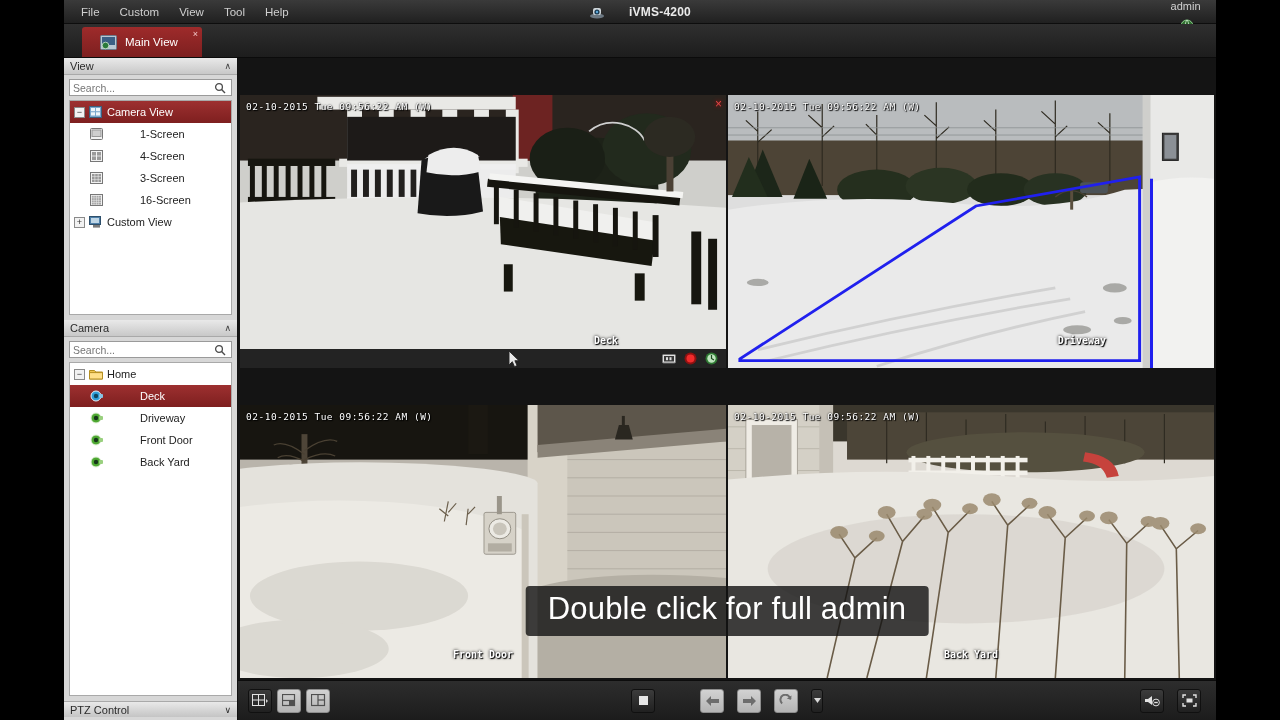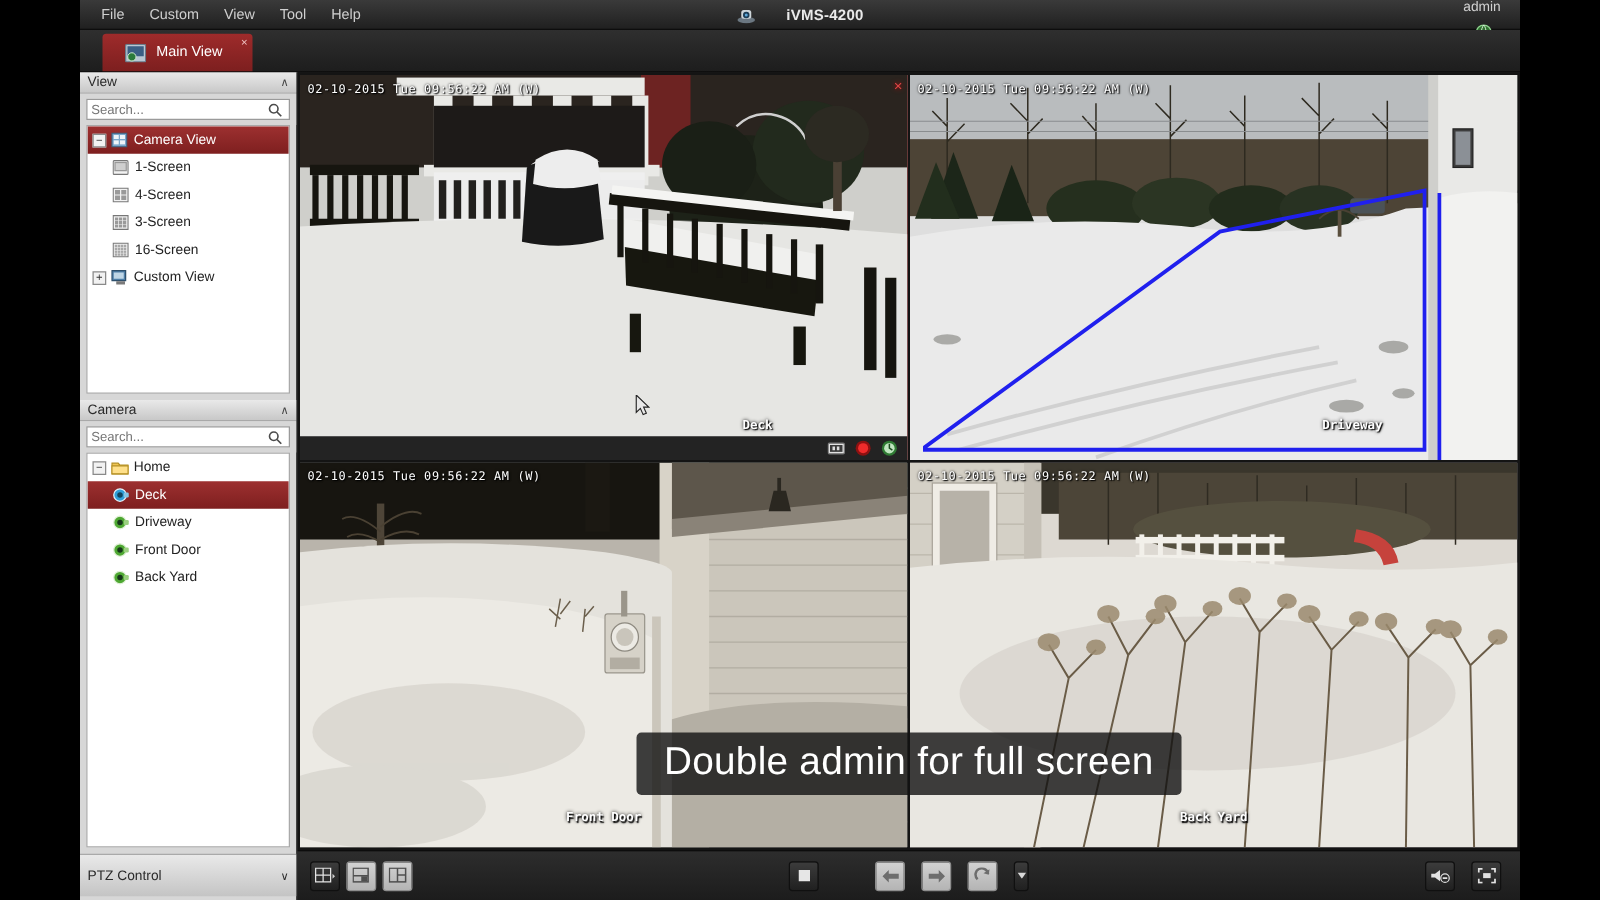--- a/index.html
+++ b/index.html
@@ -43,30 +43,30 @@
   .searchbox { height:17px; background:#fff; border:1px solid #9a9a9a; display:flex; align-items:center;
     padding:0 3px; }
   .searchbox input { border:0; outline:0; flex:1; font-size:10.5px; color:#555; font-family:"Liberation Sans",sans-serif; }
   .searchbox .mag { width:14px; text-align:center; color:#555; font-size:11px; }
   .treebox { flex:1; background:#fff; border:1px solid #a9a9a9; margin:0 5px 5px 5px; overflow:hidden; }
   .trow { height:22px; display:flex; align-items:center; font-size:11px; color:#222; padding-left:4px; }
   .trow.sel { background:linear-gradient(#9d3030,#7e1f1f); color:#fff; }
   .tgl { width:11px; height:11px; border:1px solid #8a8a8a; background:#f2f2f2; color:#333;
     font-size:9px; line-height:9px; text-align:center; margin-right:4px; flex:0 0 auto; }
   .ico { width:13px; height:12px; margin-right:5px; flex:0 0 auto; display:inline-block; }
-  .indent1 { padding-left:20px; }
-  .ptzbar { height:34px; margin:0 0 3px 0; background:linear-gradient(#e9e9e9,#c4c4c4);
+  .indent1 { padding-left:20px;gap:32px; }
+  .ptzbar { height:16px; margin:0 0 3px 0; background:linear-gradient(#e9e9e9,#c4c4c4);
     border-top:1px solid #a9a9a9; display:flex; align-items:center; padding:0 6px; font-size:11px; color:#2a2a2a; }
   .ptzbar .chev { margin-left:auto; font-size:9px; }
 
   
   .videoarea { flex:1; background:#1b1b1b; display:flex; flex-direction:column; }
   .grid { flex:1; display:grid; grid-template-columns:1fr 1fr; grid-template-rows:1fr 1fr; gap:2px;
     padding:2px; background:#141414; position:relative; }
-  .cell { position:relative; overflow:hidden; background:#2a2a2a; }
+  .cell { position:relative; overflow:hidden; background:#2a2a2a;margin-top:35px; }
   .cell.selected { outline:2px solid #a33; outline-offset:-2px; }
   .ts { position:absolute; left:6px; top:6px; font-family:"DejaVu Sans Mono", monospace; font-size:9.5px;
     color:#fff; letter-spacing:.5px; text-shadow:0 0 2px #000,1px 1px 1px #000; z-index:6; }
   .camlabel { position:absolute; right:0; left:0; bottom:18px; text-align:center;
     font-family:"DejaVu Sans Mono", monospace; font-size:10px; font-weight:bold; color:#fff;
     text-shadow:1px 1px 1px #000,0 0 3px #000; z-index:6; }
   .camlabel.lowerright { left:auto; right:108px; bottom:22px; text-align:right; }
   .cellclose { position:absolute; right:4px; top:2px; color:#e04646; font-size:12px; z-index:8;
     text-shadow:0 0 4px #c00; }
   .celltools { position:absolute; right:0; bottom:0; height:19px; display:flex; align-items:center; gap:7px;
@@ -658,21 +658,21 @@
               <ellipse cx="436" cy="130" rx="9" ry="7"></ellipse>
                 <ellipse cx="474" cy="136" rx="8" ry="6"></ellipse>
               <ellipse cx="112" cy="140" rx="9" ry="7"></ellipse>
                 <ellipse cx="150" cy="144" rx="8" ry="6"></ellipse>
             </g>
           </svg>
           <div class="ts">02-10-2015 Tue 09:56:22 AM (W)</div>
           <div class="camlabel">Back Yard</div>
         </div>
 
-        <div class="overlaymsg">Double admin for full screen</div>
+        <div class="overlaymsg">Double click for full admin</div>
       </div>
 
       <div class="toolbar">
         <div class="tb dark">
           <span>
             <svg width="16" height="13" viewBox="0 0 16 13">
                 <rect x="0.5" y="0.5" width="12" height="11" fill="none" stroke="#e4e4e4"></rect>
                 <path d="M6.5 .5v11M.5 6h12" stroke="#e4e4e4"></path>
                 <path d="M14 9l2-2-2-2z" fill="#cfcfcf"></path>
               </svg>

